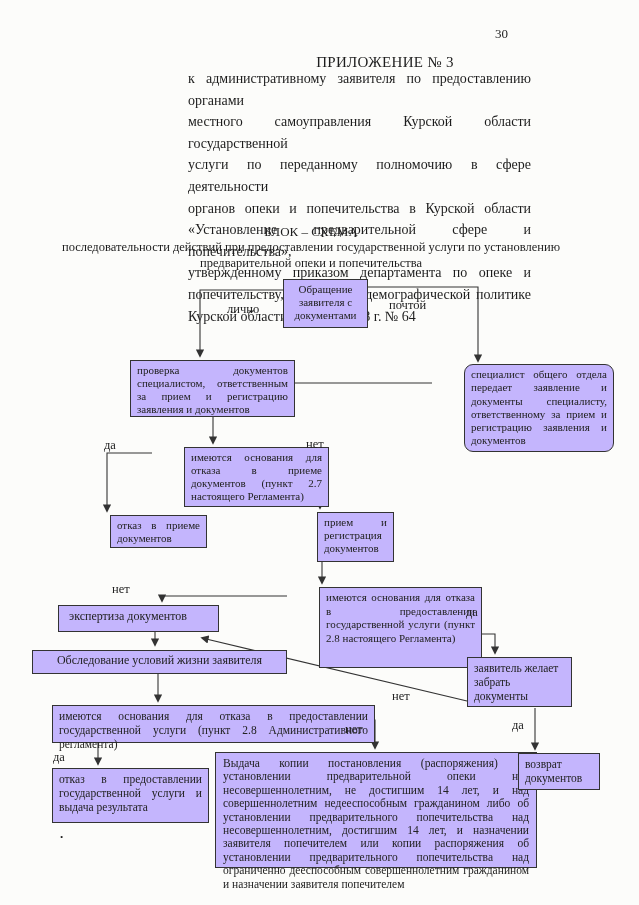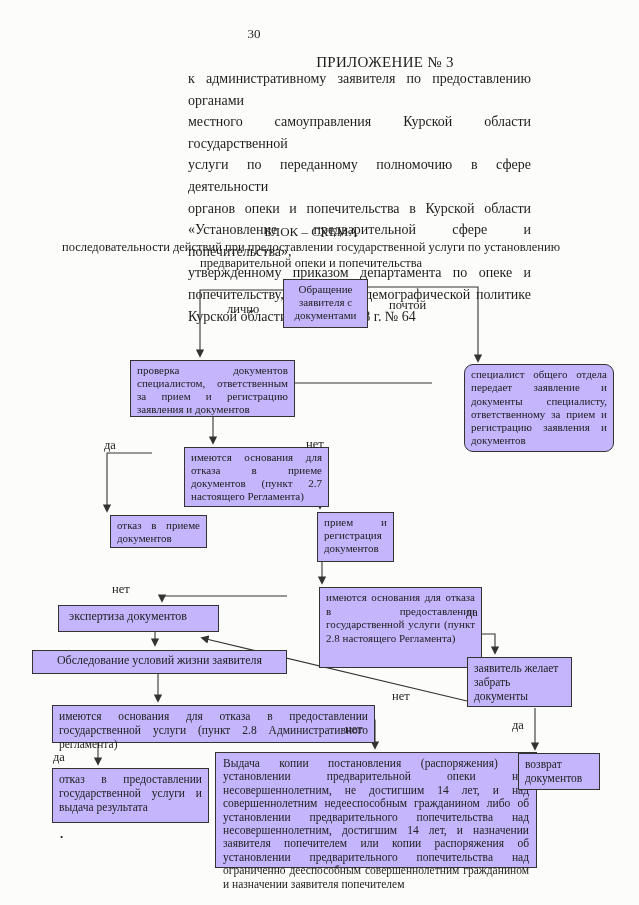--- a/index.html
+++ b/index.html
@@ -6,21 +6,21 @@
   body{
     width:639px;height:905px;
     background:#f5f5f3;
     font-family:"Liberation Serif","DejaVu Serif",serif;
     color:#1d1d1d;
     position:relative;
     overflow:hidden;
   }
   .sheet{position:absolute;inset:0;background:#fcfcfa;}
   .abs{position:absolute;}
-  .pgnum{top:26px;left:0;width:508px;text-align:center;font-size:13px;}
+  .pgnum{top:26px;left:0;width:508px;text-align:right;font-size:13px;}
   .apx-title{top:54px;left:200px;width:370px;text-align:center;font-size:15px;letter-spacing:.3px;}
   .hpara{top:68px;left:188px;width:343px;font-size:14px;line-height:21.6px;}
   .hline{text-align:justify;text-align-last:justify;}
   .hline.last{text-align-last:left;}
   .sch-title{top:224px;left:0;width:622px;text-align:center;font-size:13px;}
   .sch-sub1{top:240px;left:0;width:622px;text-align:center;font-size:12.5px;}
   .sch-sub2{top:256px;left:0;width:622px;text-align:center;font-size:12.5px;}
   .node{
     position:absolute;box-sizing:border-box;
     border:1.3px solid #333;background:#c4b5fd;

